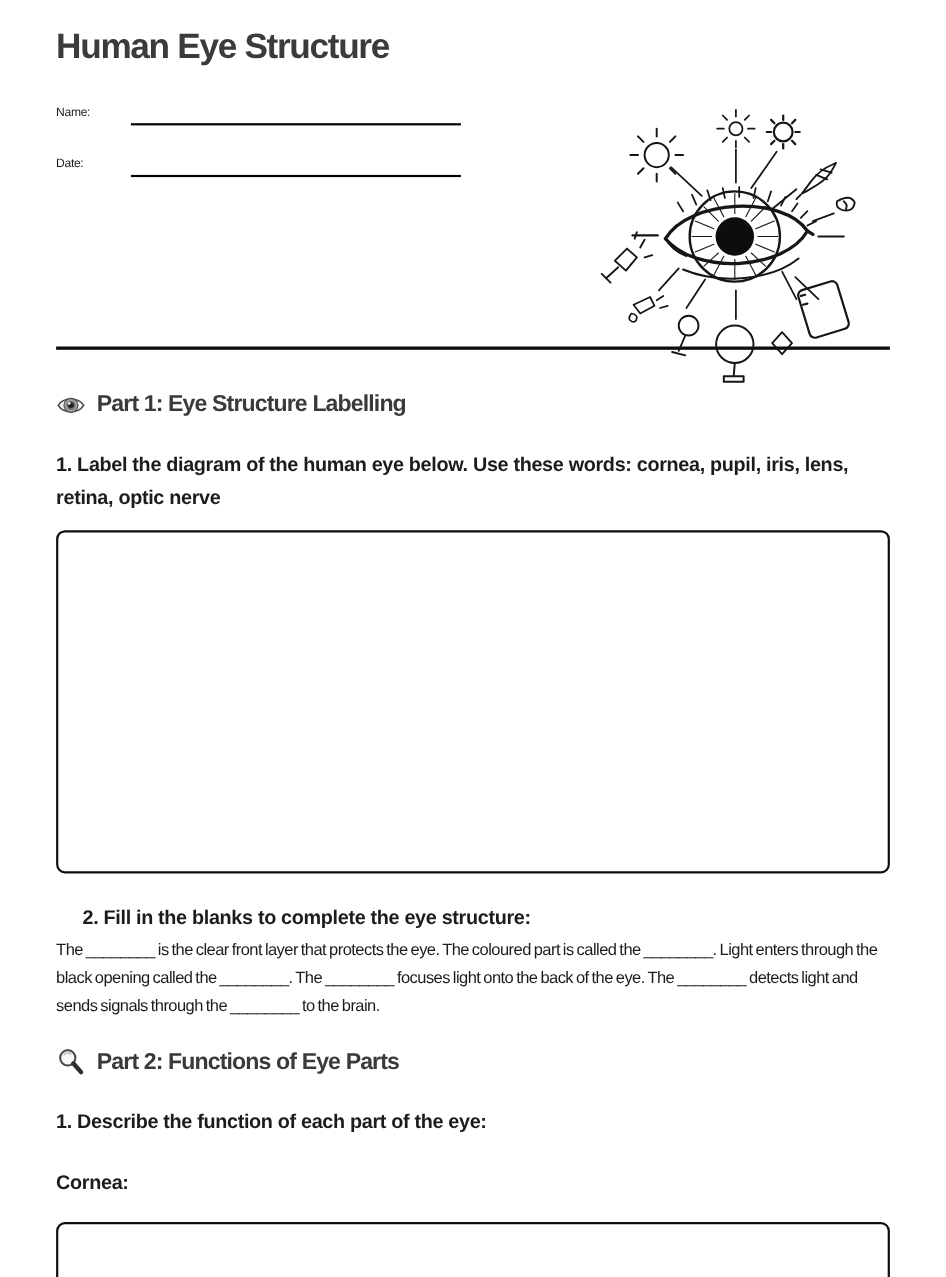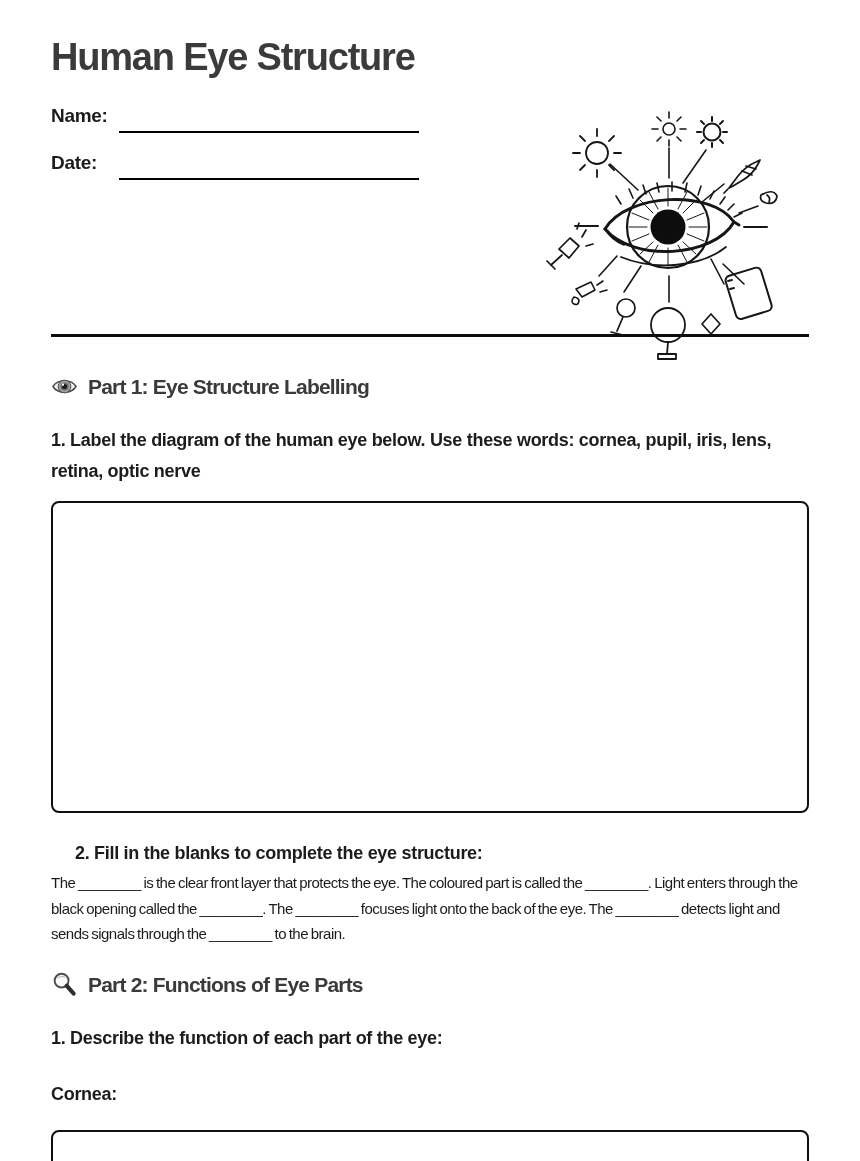--- a/index.html
+++ b/index.html
@@ -5,36 +5,36 @@
   * { margin:0; padding:0; box-sizing:border-box; }
   html,body { background:#ffffff; }
   body {
     width:860px; height:1161px; overflow:hidden; position:relative;
     font-family:"Liberation Sans", sans-serif;
     color:#1c1c1c;
   }
   .content { position:relative; width:860px; padding:0 51px; }
 
   .title {
-    margin-top:36px;
-    font-size:38px; font-weight:bold; letter-spacing:-1.2px;
+    margin-top:24px;
+    font-size:32px; font-weight:bold; letter-spacing:-1.2px;
     color:#3b3b3b; line-height:1.15;
   }
 
   .field-row { display:flex; align-items:flex-end; margin-top:27px; height:26px; width:368px; }
   .field-row + .field-row { margin-top:21px; }
-  .field-label { font-size:19px; font-weight:bold; letter-spacing:-0.3px; width:68px; padding-bottom:6px; }
+  .field-label { font-size:11px; font-weight:normal; letter-spacing:-0.3px; width:68px; padding-bottom:6px; }
   .field-line { flex:1; height:24px; border-bottom:2px solid #000; }
 
   .illustration { position:absolute; left:520px; top:60px; width:300px; height:270px; }
 
   .divider { margin-top:154px; width:758px; height:3.5px; background:#0d0d0d; border:none; }
 
   .part-heading {
-    display:flex; align-items:flex-start; gap:10px;
+    display:flex; align-items:flex-end; gap:10px;
     font-size:21px; font-weight:bold; letter-spacing:-0.8px;
     color:#3a3a3a; margin-top:36px; line-height:1.3;
   }
   .part-heading .hicon { flex:0 0 auto; width:27px; height:27px; }
 
   .q-bold {
     margin-top:25px; font-size:18px; font-weight:bold;
     letter-spacing:-0.3px; line-height:1.7; width:758px;
   }
   .body-text {

